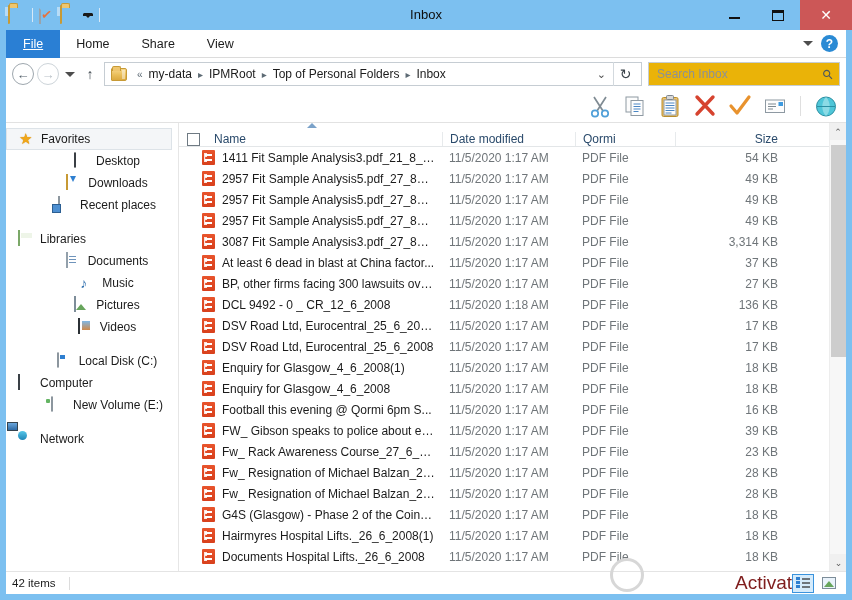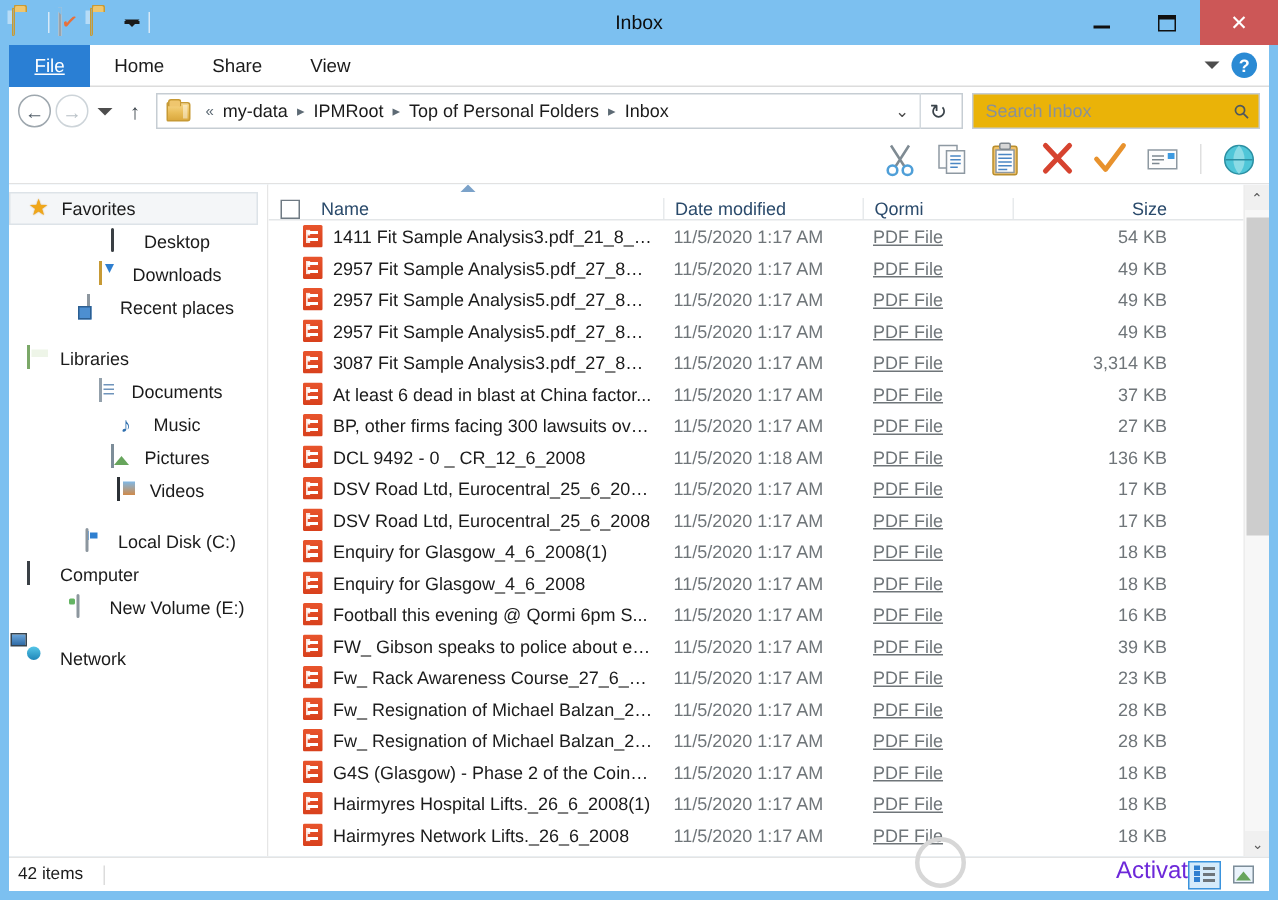--- a/index.html
+++ b/index.html
@@ -240,21 +240,21 @@
   .col-size { width: 110px; text-align: right; }
 
   #rows { position: absolute; top: 24px; left: 0; right: 17px; bottom: 0; overflow: hidden; }
   .row {
     height: 21px; display: flex; align-items: center;
     font-size: 12px; color: #1b1b1b;
   }
   .cell { padding: 0 7px; white-space: nowrap; overflow: hidden; text-overflow: ellipsis; }
   .cell.name { width: 263px; display: flex; align-items: center; gap: 7px; padding-left: 23px; }
   .cell.date { width: 133px; color: #6f7579; }
-  .cell.type { width: 100px; color: #6f7579; text-decoration: underline; }
+  .cell.type { width: 100px; color: #6f7579; }
   .cell.size { width: 110px; text-align: right; color: #6f7579; }
   .pdf-ico {
     width: 13px; height: 15px; flex: none; position: relative;
     background: linear-gradient(180deg,#e8542c 0%, #d8401c 100%);
     border-radius: 1px;
   }
   .pdf-ico:after {
     content: ""; position: absolute; left: 3px; top: 2px; width: 7px; height: 11px;
     background:
       linear-gradient(180deg, transparent 0 2px, #fff 2px 4px, transparent 4px 7px, #fff 7px 9px, transparent 9px);
@@ -313,21 +313,21 @@
   
   #watermark {
     position: absolute; right: 60px; bottom: 0px; width: 190px; height: 44px;
     color: #c9c9c9; font-size: 15px; text-align: right; pointer-events: none;
     overflow: hidden;
   }
   #wm-ring {
     position: absolute; left: 8px; top: 2px; width: 34px; height: 34px;
     border: 3px solid #d7d7d7; border-radius: 50%;
   }
-  #wm-text { position: absolute; right: 0; top: 16px; color: #6d28d9; font-size: 16px; }
+  #wm-text { position: absolute; right: 0; top: 16px; color: #7f1d1d; font-size: 19px; }
 </style>
 </head>
 <body>
 
 <div id="window">
 
   <div id="titlebar">
     <div id="title-text">Inbox</div>
 
     <div id="qat">
@@ -709,21 +709,21 @@
               <span class="pdf-ico"></span>
               <span class="fname">Hairmyres Hospital Lifts._26_6_2008(1)</span>
             </div>
             <div class="cell date">11/5/2020 1:17 AM</div>
             <div class="cell type">PDF File</div>
             <div class="cell size">18 KB</div>
           </div>
           <div class="row">
             <div class="cell name">
               <span class="pdf-ico"></span>
-              <span class="fname">Hairmyres Network Lifts._26_6_2008</span>
+              <span class="fname">Documents Hospital Lifts._26_6_2008</span>
             </div>
             <div class="cell date">11/5/2020 1:17 AM</div>
             <div class="cell type">PDF File</div>
             <div class="cell size">18 KB</div>
           </div>
         </div>
 
       <div id="vscroll">
         <div class="sb-btn">⌃</div>
         <div id="sb-thumb"></div>

